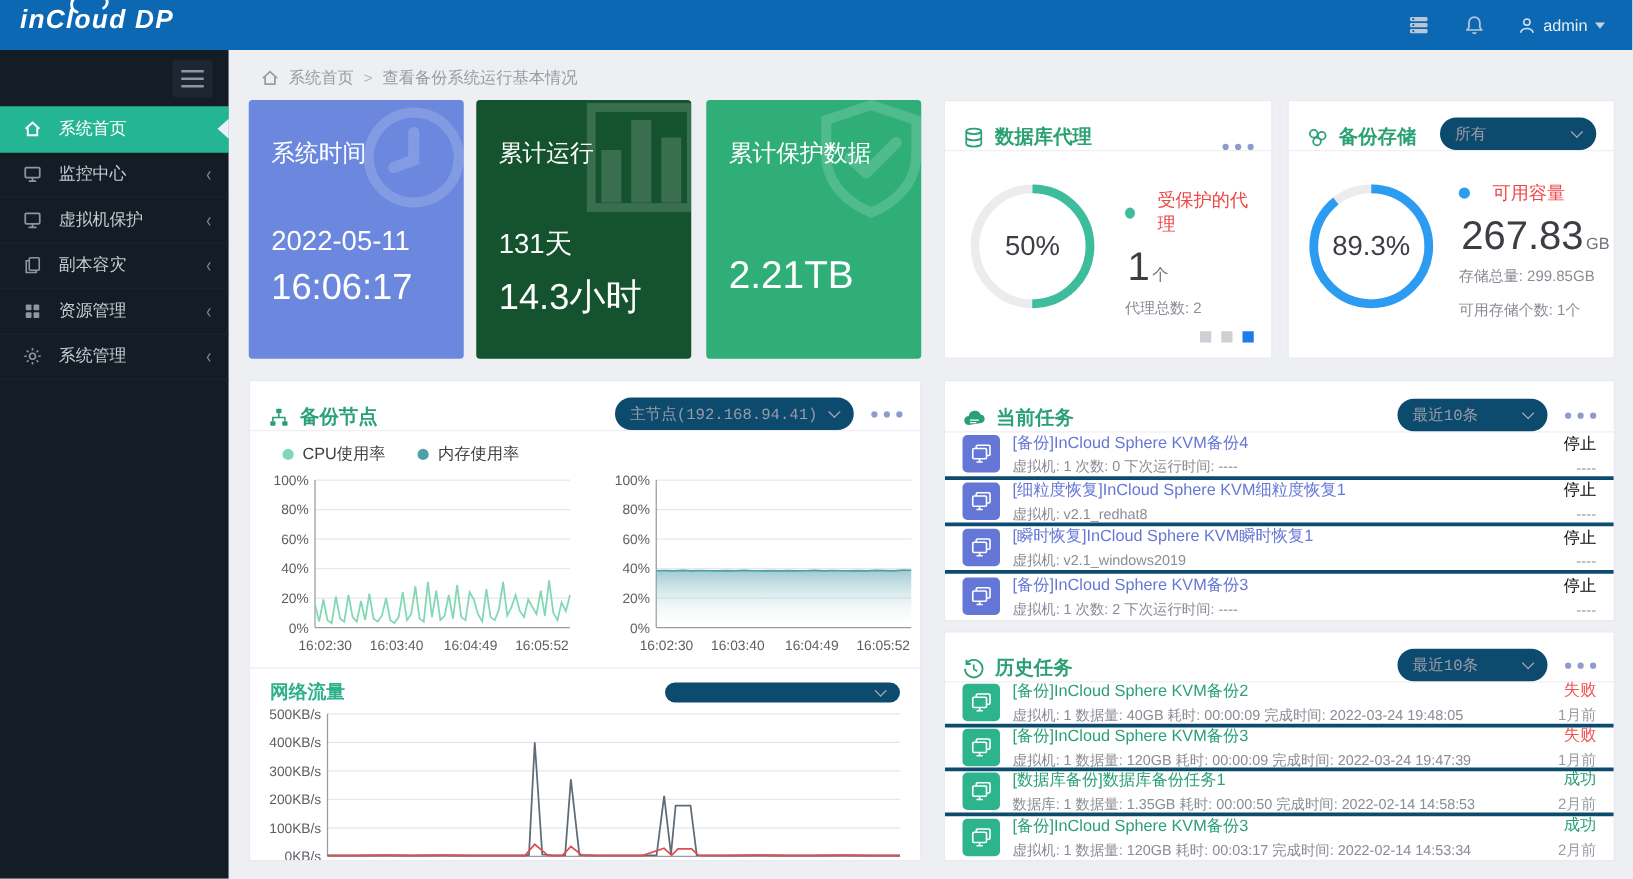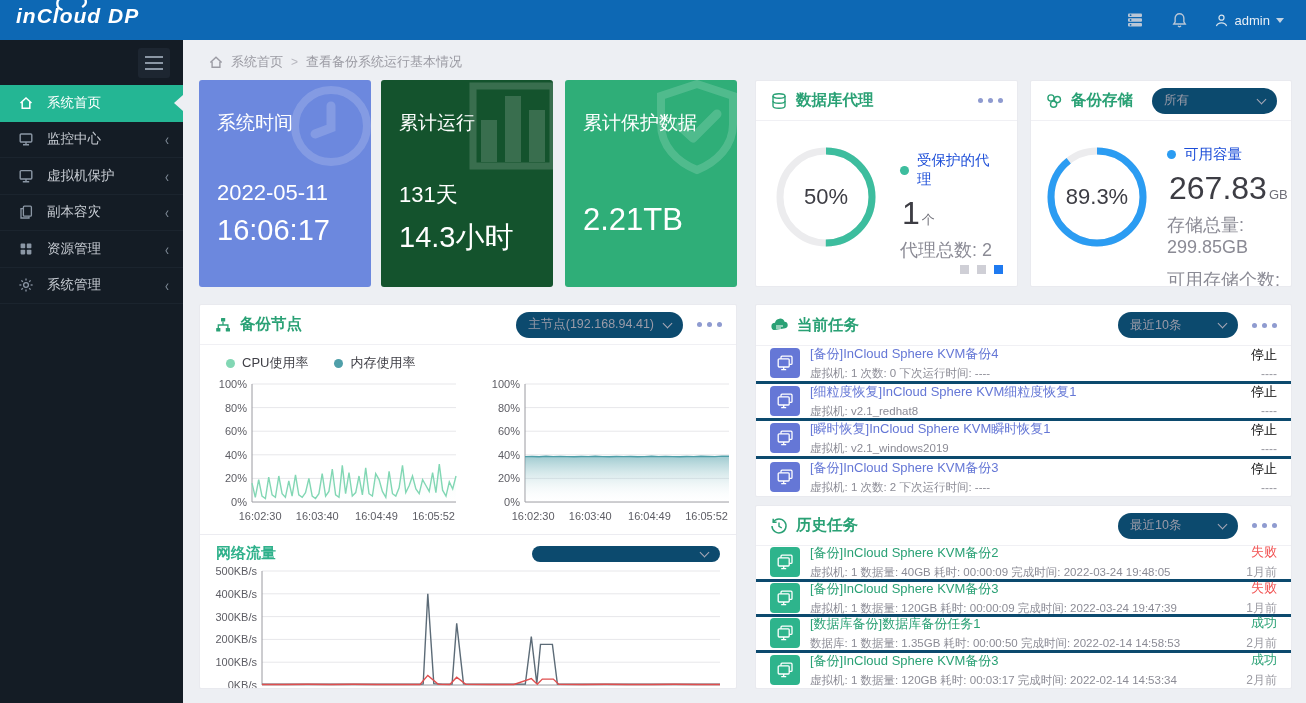--- a/index.html
+++ b/index.html
@@ -26,46 +26,46 @@
   .side-item .chev { margin-left:auto; color:#7f8a97; font-size:12px; transform:scaleY(1.4); }
   .side-item.active { background:#24b694; color:#fff; border-bottom-color:#24b694; }
   .side-item.active .arrow { position:absolute; right:0; top:50%; margin-top:-8px; width:0; height:0; border-top:8px solid transparent; border-bottom:8px solid transparent; border-right:9px solid #edeff3; }
 
   
   #main { position:absolute; top:40px; left:183px; right:0; bottom:0; background:#edeff3; }
   #breadcrumb { position:absolute; top:13px; left:26px; display:flex; align-items:center; gap:8px; color:#9b9ba3; font-size:13px; }
   #breadcrumb .sep { color:#b7b7bf; font-size:12px; }
 
   .panel { position:absolute; background:#fff; border:1px solid #e9eaef; border-radius:2px; overflow:hidden; }
-  .p-head { height:40px; display:flex; align-items:center; padding:0 14px; border-bottom:1px solid #f0f0f4; }
+  .p-head { height:40px; display:flex; align-items:flex-end; padding:0 14px; border-bottom:1px solid #f0f0f4;font-family:Liberation Mono, monospace; }
   .p-title { display:flex; align-items:center; gap:8px; color:#2aa175; font-size:15.5px; font-weight:bold; }
   .head-right { margin-left:auto; display:flex; align-items:center; gap:14px; }
   .pill { background:#0c4a6e; border-radius:14px; height:26px; display:flex; align-items:center; padding:0 12px; color:#9b9ba8; font-size:12.5px; min-width:120px; justify-content:space-between; gap:10px; cursor:pointer; }
   .pill .chev-dn { width:7px; height:7px; border-left:1.5px solid #a9a9b6; border-bottom:1.5px solid #a9a9b6; transform:rotate(-45deg); margin-top:-3px; }
   .dots { display:flex; gap:5px; cursor:pointer; }
   .dots i { width:5px; height:5px; border-radius:50%; background:#8f9bd0; }
 
   
   .stat-card { position:absolute; top:40px; width:172px; height:207px; border-radius:3px; color:#fff; padding:20px 18px; overflow:hidden; }
   .stat-card .wm { position:absolute; top:-4px; right:-10px; opacity:.16; }
   .stat-title { font-size:19px; margin-top:10px; position:relative; }
   .stat-l1 { font-size:22px; margin-top:44px; position:relative; }
   .stat-l2 { font-size:29px; margin-top:8px; position:relative; }
   .stat-single { font-size:31px; margin-top:66px; position:relative; }
 
   
   .donut-body { display:flex; padding:24px 14px 0 18px; }
   .donut-wrap { position:relative; width:104px; height:104px; }
   .donut-pct { position:absolute; inset:0; display:flex; align-items:center; justify-content:center; font-size:22px; color:#3d3d44; }
   .dlegend { margin-left:22px; margin-top:6px; }
-  .dl-row { display:flex; align-items:center; gap:8px; font-size:14.5px; color:#1d4ed8; }
+  .dl-row { display:flex; align-items:center; gap:18px; font-size:14.5px; color:#ef4444; }
   .dl-dot { width:9px; height:9px; border-radius:50%; }
   .dl-big { font-size:32px; color:#3d3d44; margin:6px 0 2px 2px; }
   .dl-big .unit { font-size:13px; color:#6f6f78; margin-left:2px; }
-  .dl-sub { font-size:18px; color:#8b8b95; margin-top:6px; }
+  .dl-sub { font-size:12px; color:#8b8b95; margin-top:6px; }
   .carousel { position:absolute; right:14px; bottom:12px; display:flex; gap:8px; }
   .carousel i { width:9px; height:9px; background:#cfcfd6; cursor:pointer; }
   .carousel i.on { background:#1f7af0; }
 
   
   #legend-row { display:flex; gap:26px; padding:9px 0 0 26px; }
   .lg-item { display:flex; align-items:center; gap:7px; font-size:13px; color:#3f3f46; }
   .lg-dot { width:9px; height:9px; border-radius:50%; }
   #charts-row { display:flex; gap:22px; padding:4px 0 0 12px; }
   #net-head { border-top:1px solid #ececf1; margin-top:8px; display:flex; align-items:center; justify-content:space-between; padding:9px 16px 0 16px; }

